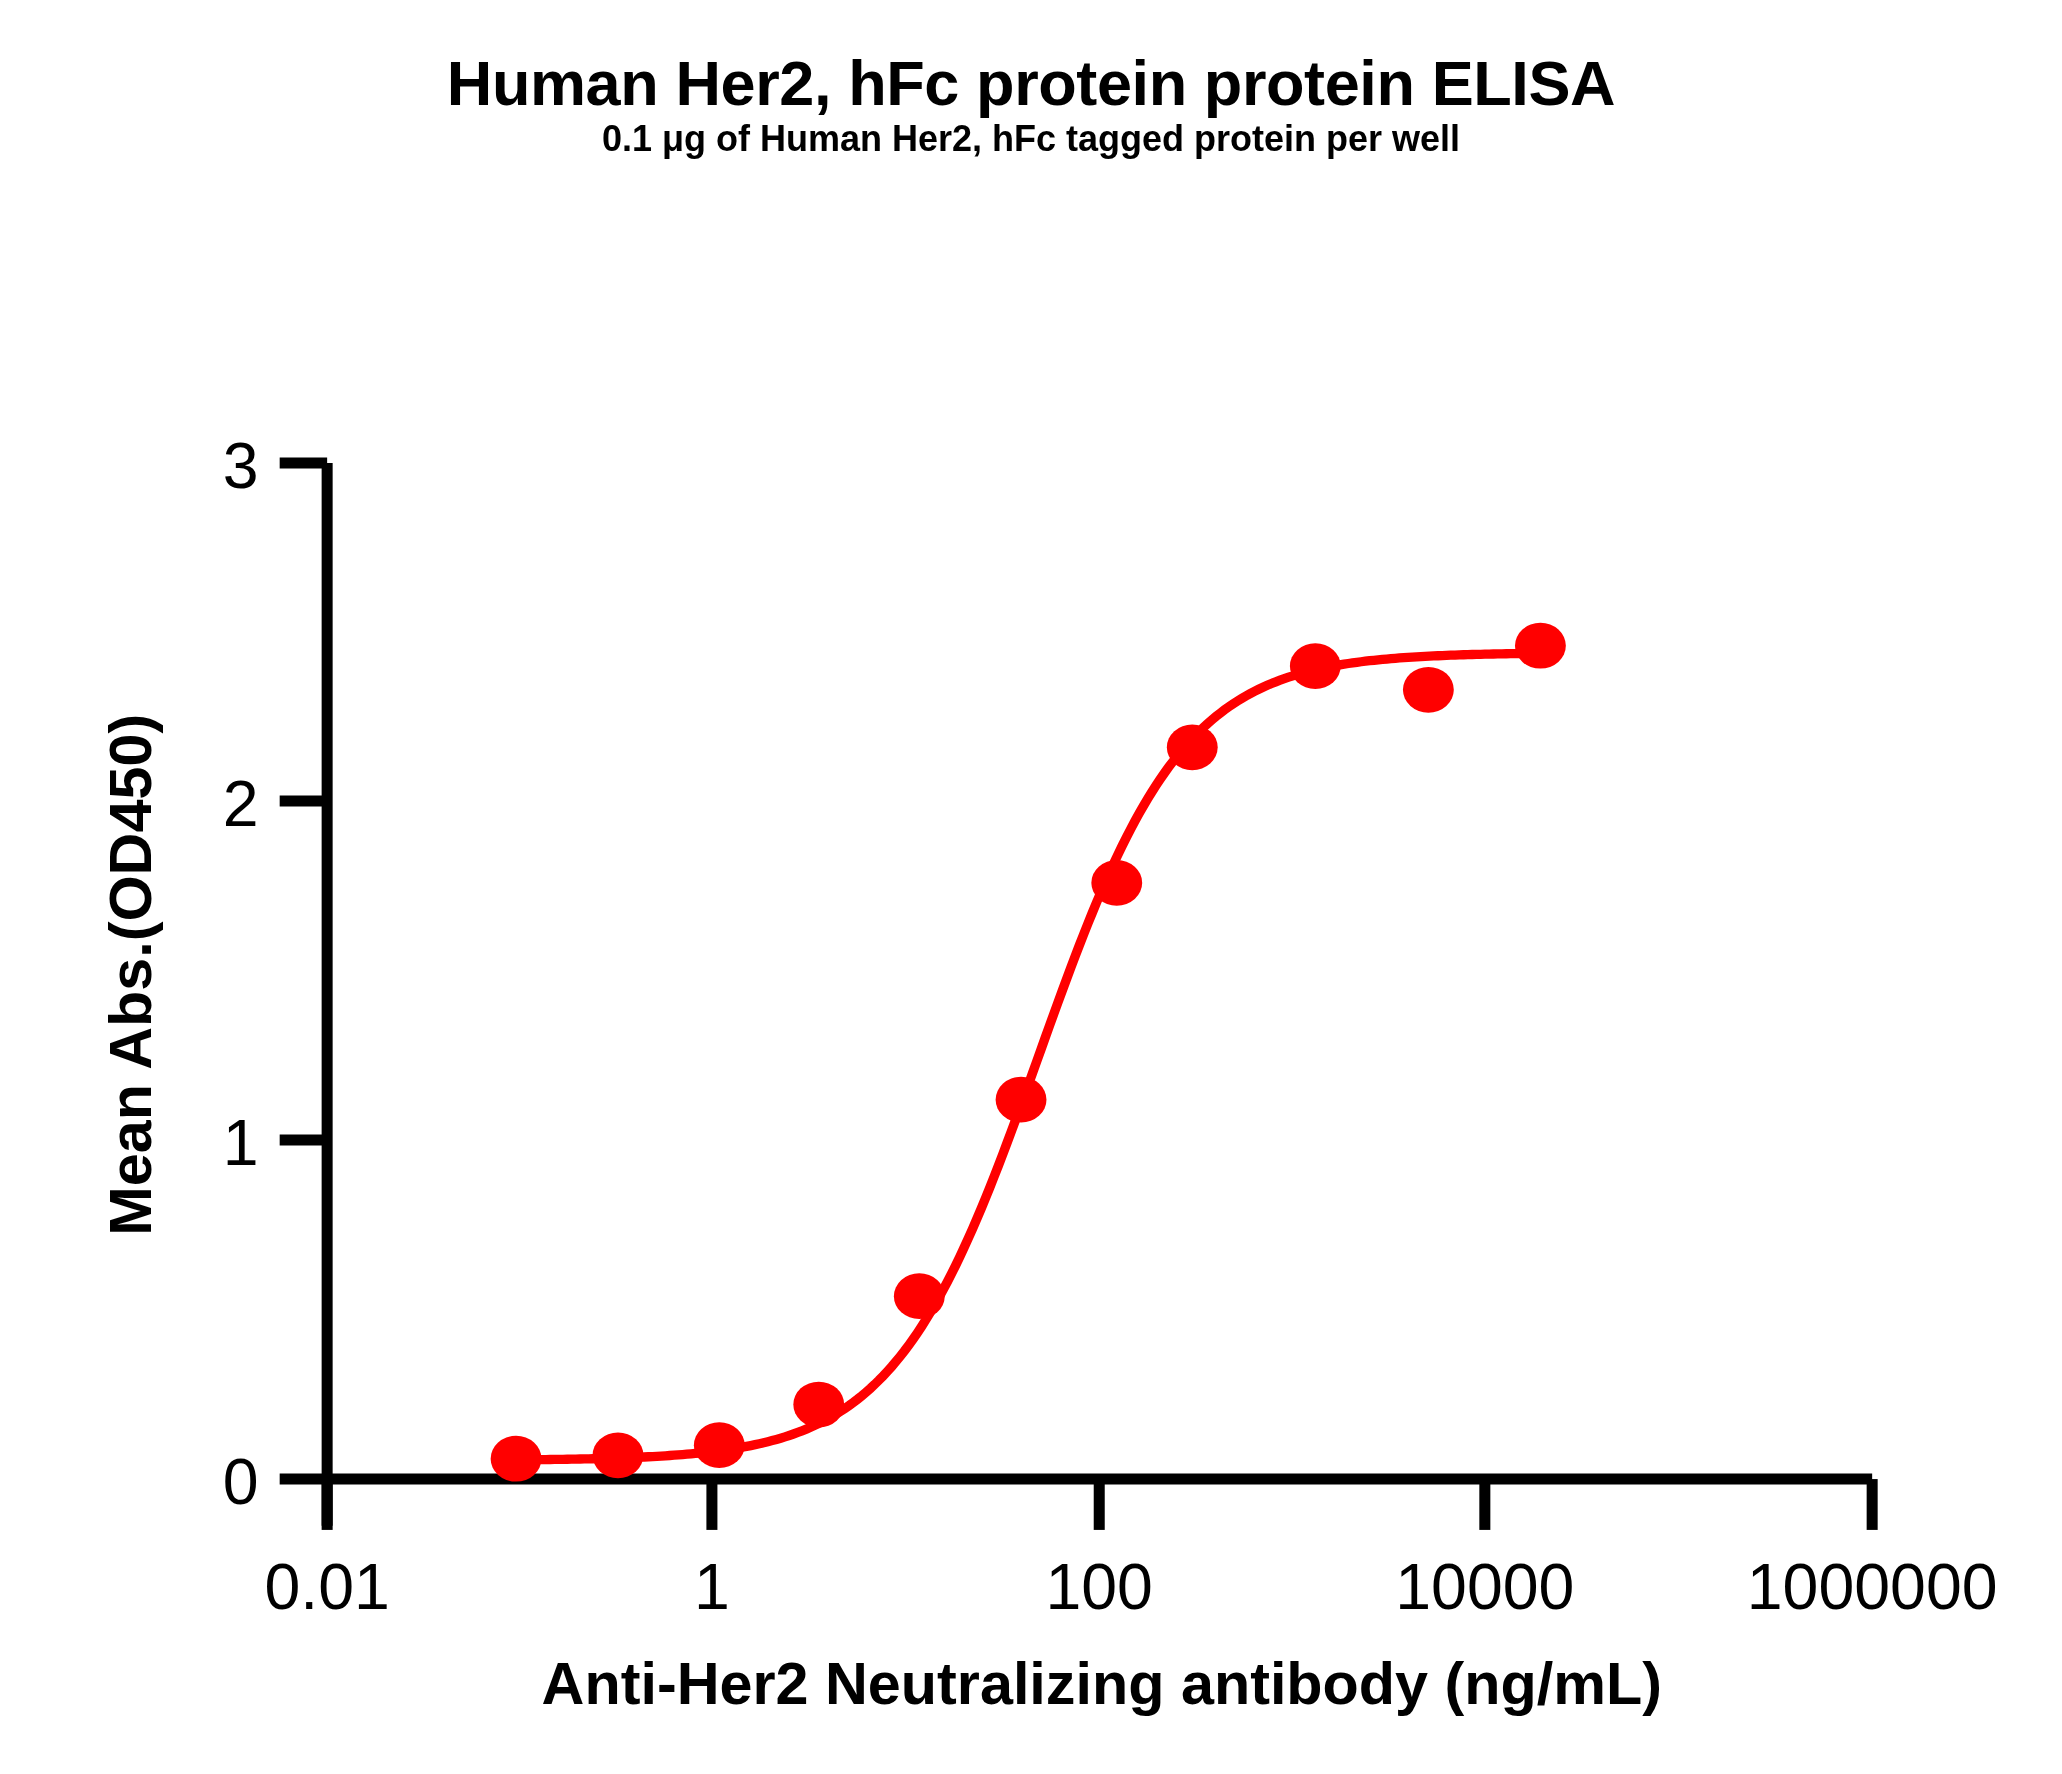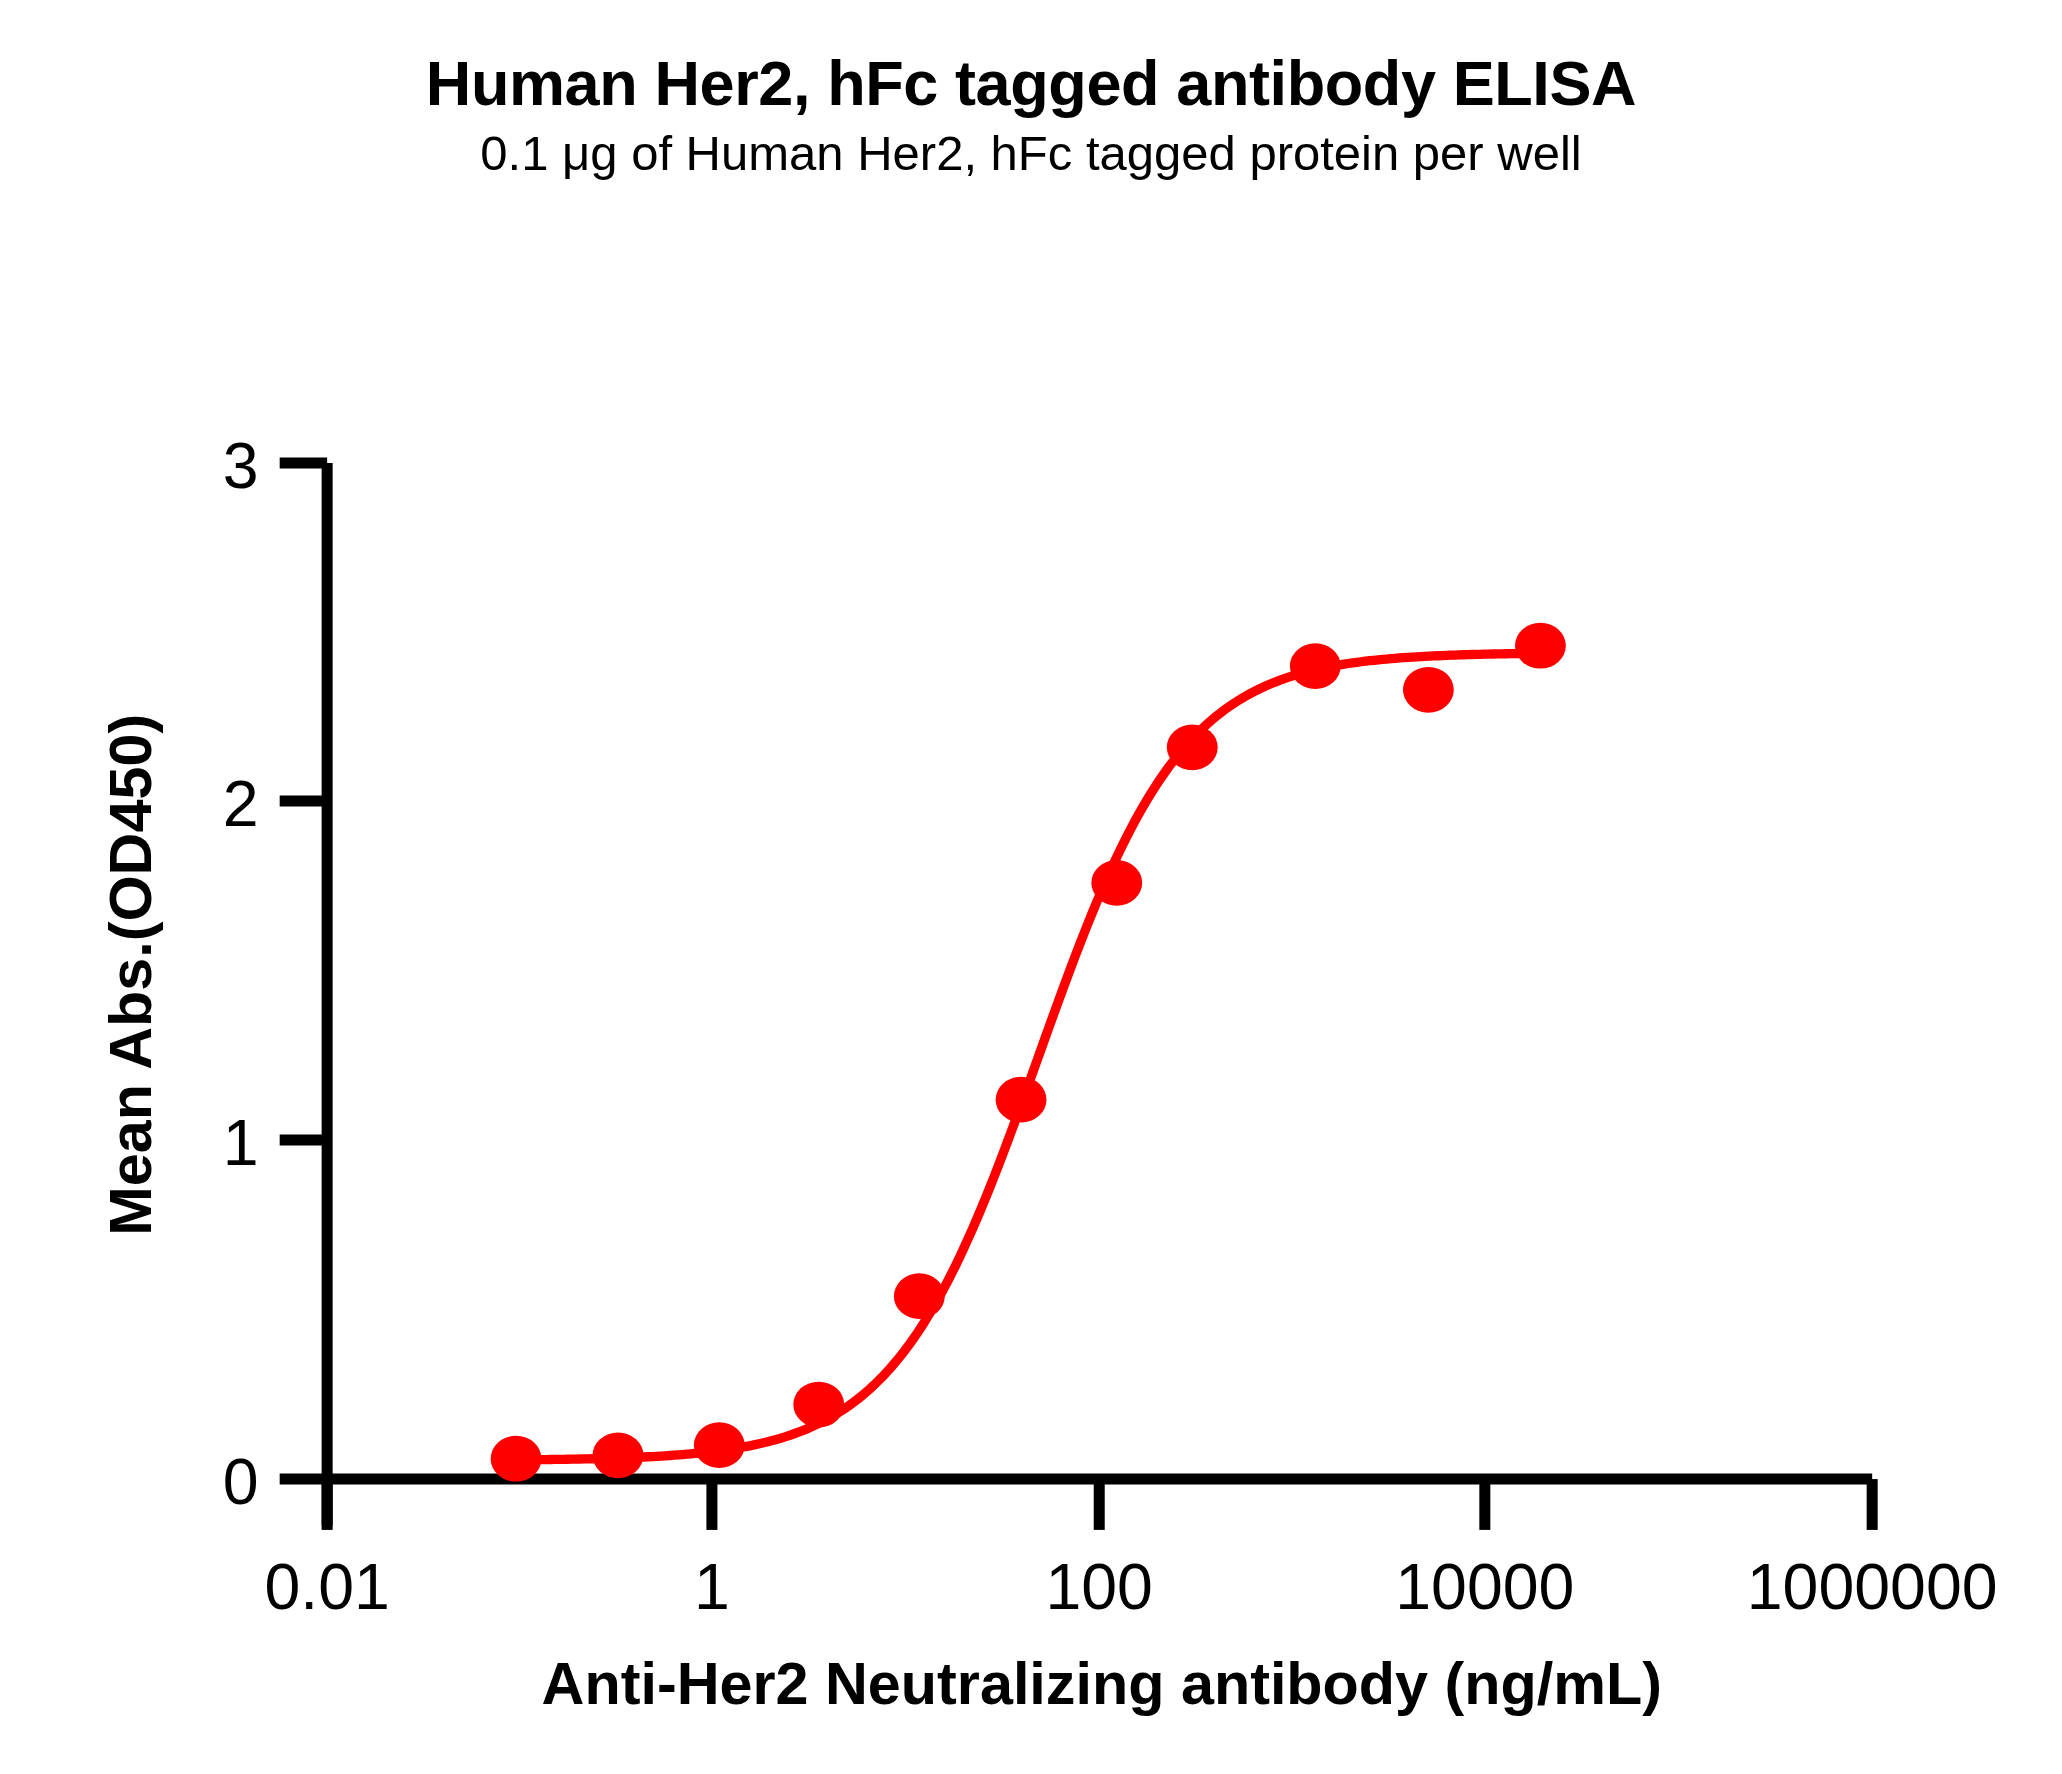--- a/index.html
+++ b/index.html
@@ -30,24 +30,24 @@
     text-align: center;
   }
   .chart-title {
     font-size: 63px;
     font-weight: bold;
     line-height: 1.08;
     letter-spacing: -0.4px;
     white-space: nowrap;
   }
   .chart-subtitle {
-    font-size: 49px;
-    font-weight: normal;
+    font-size: 36px;
+    font-weight: bold;
     line-height: 1.15;
-    margin-top: 8px;
+    margin-top: 1px;
     white-space: nowrap;
   }
   .plot-wrap {
     position: absolute;
     left: 0;
     top: 0;
     width: 2062px;
     height: 1775px;
   }
   svg.plot {
@@ -68,21 +68,21 @@
     font-weight: bold;
     fill: #000000;
   }
 </style>
 </head>
 <body>
 
 <div id="figure">
 
   <div class="title-block">
-    <div class="chart-title">Human Her2, hFc tagged antibody ELISA</div>
+    <div class="chart-title">Human Her2, hFc protein protein ELISA</div>
     <div class="chart-subtitle">0.1 μg of Human Her2, hFc tagged protein per well</div>
   </div>
 
   <div class="plot-wrap">
     <svg class="plot" viewBox="0 0 2433 2094" xmlns="http://www.w3.org/2000/svg">
 
       <line x1="386" y1="546" x2="386" y2="1800" stroke="#000000" stroke-width="13"></line>
 
       <line x1="380" y1="1745" x2="2209" y2="1745" stroke="#000000" stroke-width="13"></line>
 

